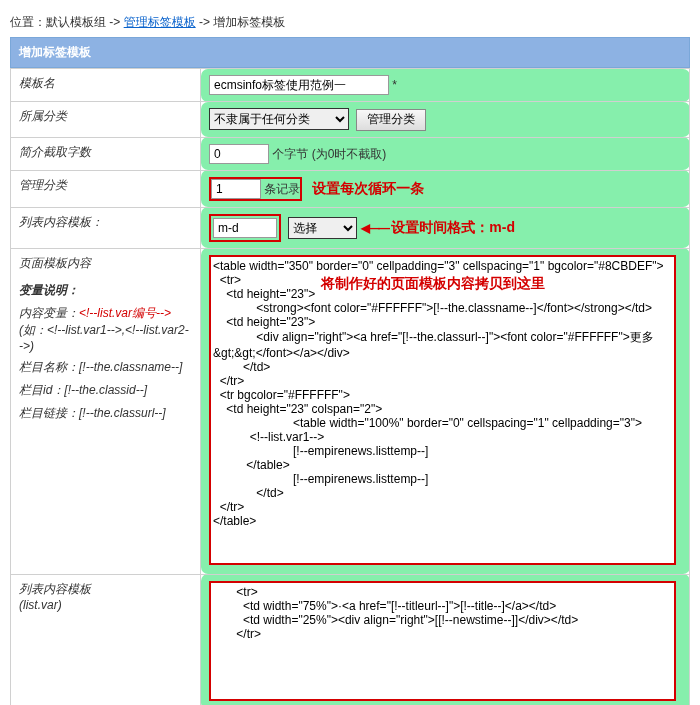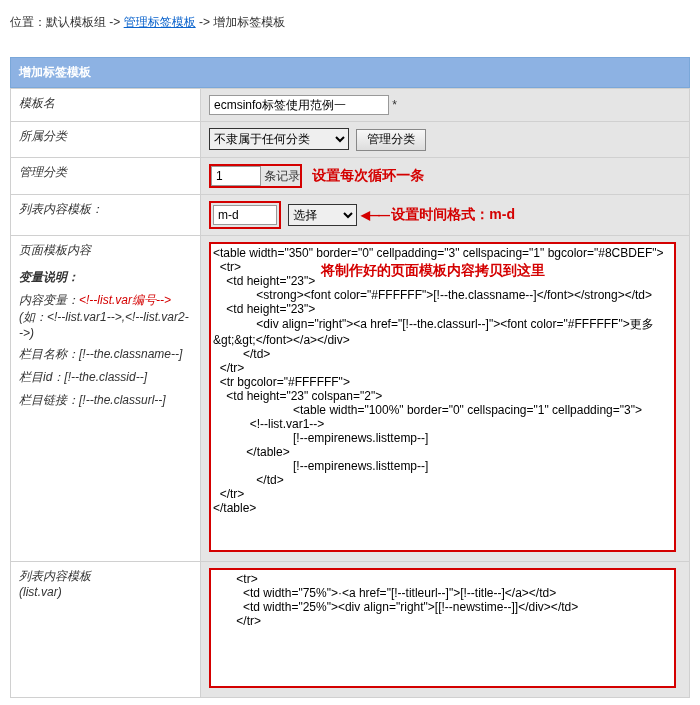--- a/index.html
+++ b/index.html
@@ -7,21 +7,21 @@
     margin: 0;
     padding: 10px;
     font-family: "Microsoft YaHei", Arial, sans-serif;
     font-size: 12px;
     color: #333;
     background: #fff;
     width: 700px;
   }
   .breadcrumb {
     font-size: 12px;
-    margin-bottom: 22px;
+    margin-bottom: 2px;
     padding: 4px 0;
   }
   .breadcrumb a { color: #0b63cc; text-decoration: underline; }
   .title-bar {
     background: #8db2e3;
     color: #fff;
     font-weight: bold;
     padding: 6px 8px;
     border: 1px solid #7aa7d9;
   }
@@ -36,21 +36,22 @@
     vertical-align: top;
     font-size: 12px;
   }
   table.form-table td.label {
     width: 190px;
     background: #fff;
     color: #333;
     font-style: italic;
   }
   table.form-table td.field {
-    background: #e5e5e5;
+    background: #86efac;
+    border-radius: 7px;
   }
   input[type=text] {
     border: 1px solid #999;
     font-size: 12px;
     padding: 2px 4px;
     height: 20px;
   }
   select {
     border: 1px solid #333;
     font-size: 12px;
@@ -123,20 +124,27 @@
   <tr>
     <td class="label">所属分类</td>
     <td class="field">
       <select style="width:140px">
         <option>不隶属于任何分类</option>
       </select>
       <button class="gray-btn">管理分类</button>
     </td>
   </tr>
 
+  <tr>
+    <td class="label">简介截取字数</td>
+    <td class="field">
+      <input type="text" style="width: 60px;" value="0">
+      <span>个字节 (为0时不截取)</span>
+    </td>
+  </tr>
 
   <tr>
     <td class="label">管理分类</td>
     <td class="field">
       <span class="red-box" style="display:inline-block;padding:0;">
         <input type="text" style="width: 50px;" value="1">
         <span>条记录</span>
       </span>
       &nbsp;&nbsp;<span class="annot">设置每次循环一条</span>
     </td>

